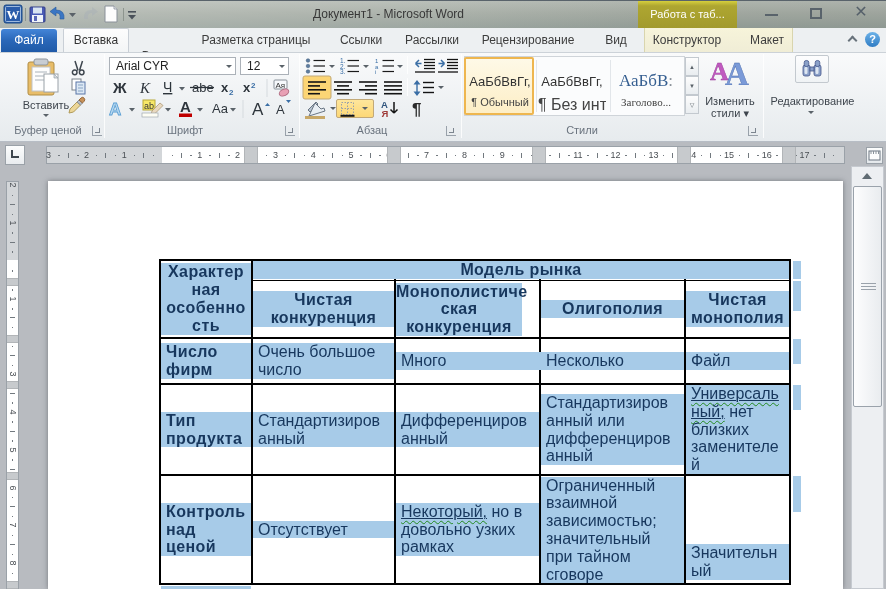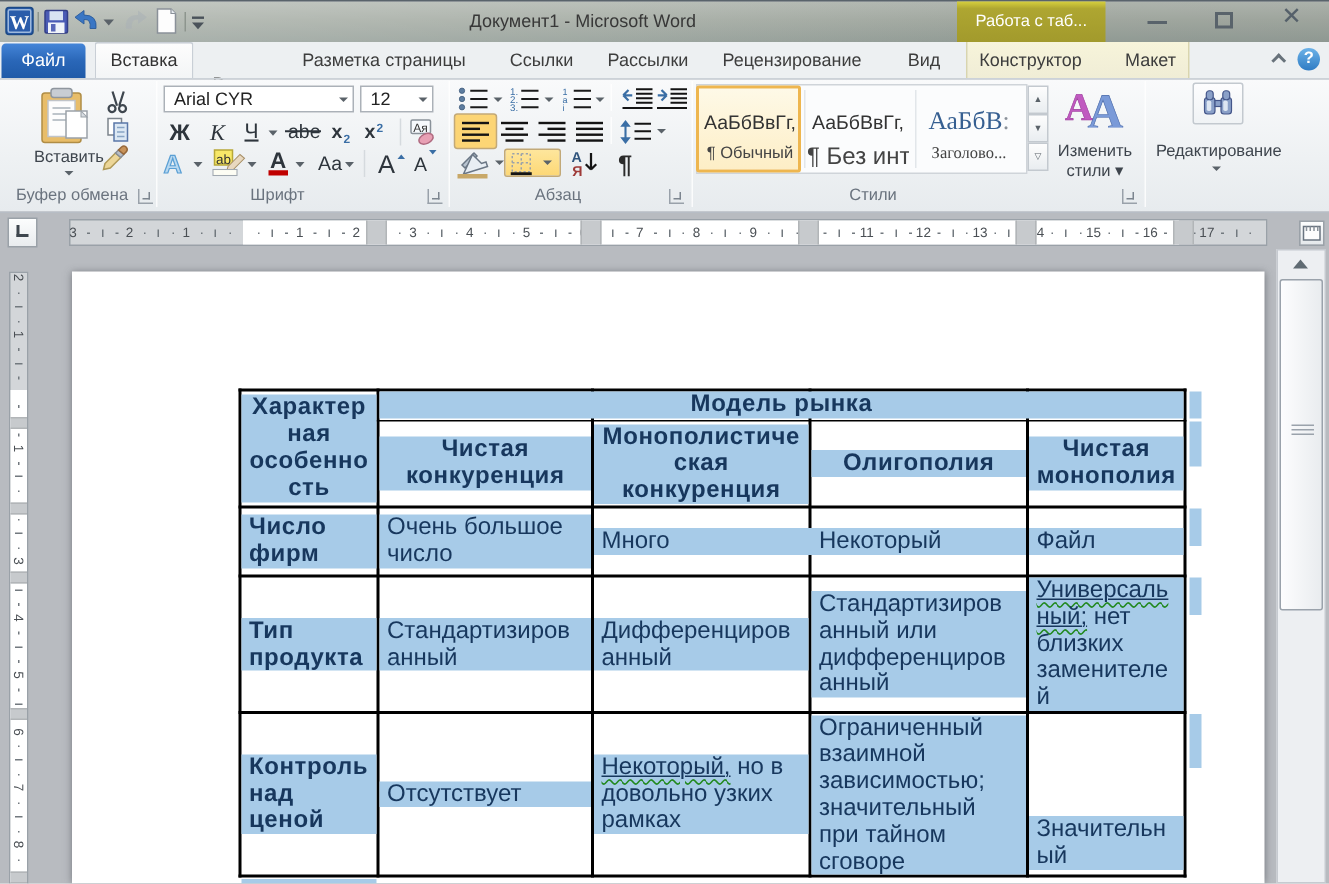--- a/index.html
+++ b/index.html
@@ -103,21 +103,21 @@
 <div class="tab abs" style="left:596px;width:40px;top:28px;">Вид</div>
 <div class="tab abs" style="left:648px;width:78px;top:28px;">Конструктор</div>
 <div class="tab abs" style="left:740px;width:54px;top:28px;">Макет</div>
 <div class="abs" style="left:849px;top:37px;width:7px;height:7px;border-left:2px solid #68727b;border-top:2px solid #68727b;transform:rotate(45deg);"></div>
 <div id="helpbtn" class="abs">?</div>
 <div id="ribbon" class="abs"></div>
 <div class="gsep abs" style="left:104px;top:54px;"></div>
 <div class="gsep abs" style="left:299px;top:54px;"></div>
 <div class="gsep abs" style="left:461px;top:54px;"></div>
 <div class="gsep abs" style="left:763px;top:54px;"></div>
-<div class="glabel abs" style="left:2px;top:124px;width:92px;">Буфер обмена</div>
+<div class="glabel abs" style="left:2px;top:124px;width:92px;">Буфер ценой</div>
 <div class="glaunch abs" style="left:92px;top:126px;"></div>
 <div class="glabel abs" style="left:120px;top:124px;width:130px;">Шрифт</div>
 <div class="glaunch abs" style="left:285px;top:126px;"></div>
 <div class="glabel abs" style="left:310px;top:124px;width:124px;">Абзац</div>
 <div class="glaunch abs" style="left:446px;top:126px;"></div>
 <div class="glabel abs" style="left:520px;top:124px;width:124px;">Стили</div>
 <div class="glaunch abs" style="left:748px;top:126px;"></div>
 <svg class="abs" style="left:0;top:52px;" width="104" height="88" viewBox="0 0 104 88">
 <g>
       <rect x="28" y="10" width="26" height="33" rx="2" fill="#e8bd69" stroke="#b08d45"></rect>
@@ -501,40 +501,40 @@
 <div class="tline abs" style="left:159px;top:583px;width:632px;height:2px;"></div>
 <div class="cell abs" style="left:161px;top:261px;width:90px;height:76px;">
     <div class="hl ctr bold" style="">Характер<br>ная<br>особенно<br>сть</div>
   </div>
 <div class="cell abs" style="left:253px;top:261px;width:536px;height:18px;">
     <div class="hl ctr bold">Модель рынка</div>
   </div>
 <div class="cell abs" style="left:253px;top:281.5px;width:141px;height:55.5px;">
     <div class="hl ctr bold" style="">Чистая<br>конкуренция</div>
   </div>
-<div class="cell abs" style="left:396px;top:281.5px;width:143px;height:55.5px;">
+<div class="cell abs" style="left:396px;top:281.5px;width:126px;height:55.5px;">
     <div class="hl ctr bold" style="">Монополистиче<br>ская<br>конкуренция</div>
   </div>
 <div class="cell abs" style="left:541px;top:281.5px;width:143px;height:55.5px;">
     <div class="hl ctr bold" style="">Олигополия</div>
   </div>
 <div class="cell abs" style="left:686px;top:281.5px;width:103px;height:55.5px;">
     <div class="hl ctr bold" style="">Чистая<br>монополия</div>
   </div>
 <div class="cell abs" style="left:161px;top:339px;width:90px;height:44px;">
     <div class="hl lft bold" style="">Число<br>фирм</div>
   </div>
 <div class="cell abs" style="left:253px;top:339px;width:141px;height:44px;">
     <div class="hl lft" style="">Очень большое<br>число</div>
   </div>
 <div class="cell abs" style="left:396px;top:339px;width:170px;height:44px;">
     <div class="hl lft" style="">Много</div>
   </div>
 <div class="cell abs" style="left:541px;top:339px;width:143px;height:44px;">
-    <div class="hl lft" style="">Некоторый</div>
+    <div class="hl lft" style="">Несколько</div>
   </div>
 <div class="cell abs" style="left:686px;top:339px;width:103px;height:44px;">
     <div class="hl lft" style="">Файл</div>
   </div>
 <div class="cell abs" style="left:161px;top:385px;width:90px;height:89px;">
     <div class="hl lft bold" style="">Тип<br>продукта</div>
   </div>
 <div class="cell abs" style="left:253px;top:385px;width:141px;height:89px;">
     <div class="hl lft" style="">Стандартизиров<br>анный</div>
   </div>

